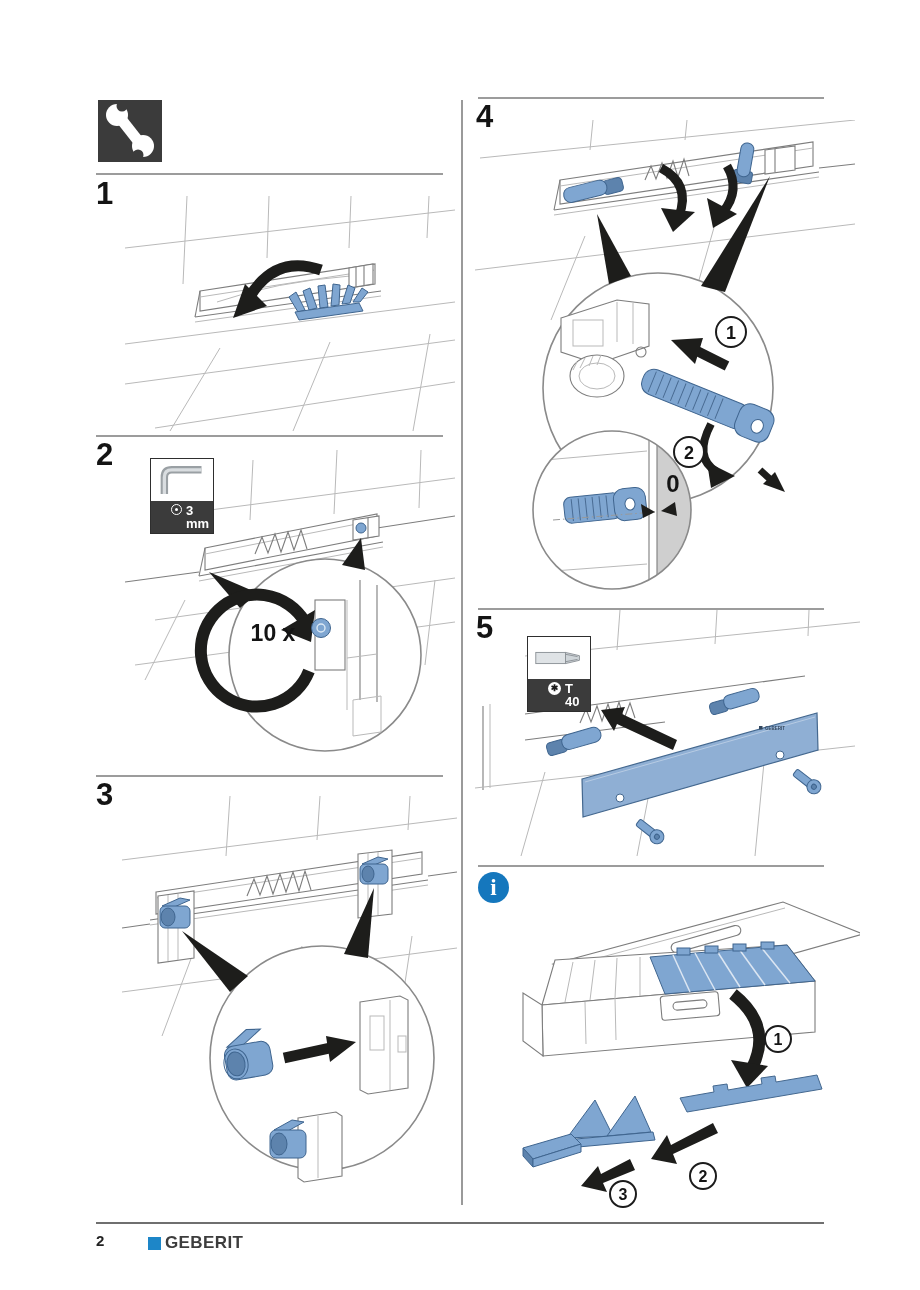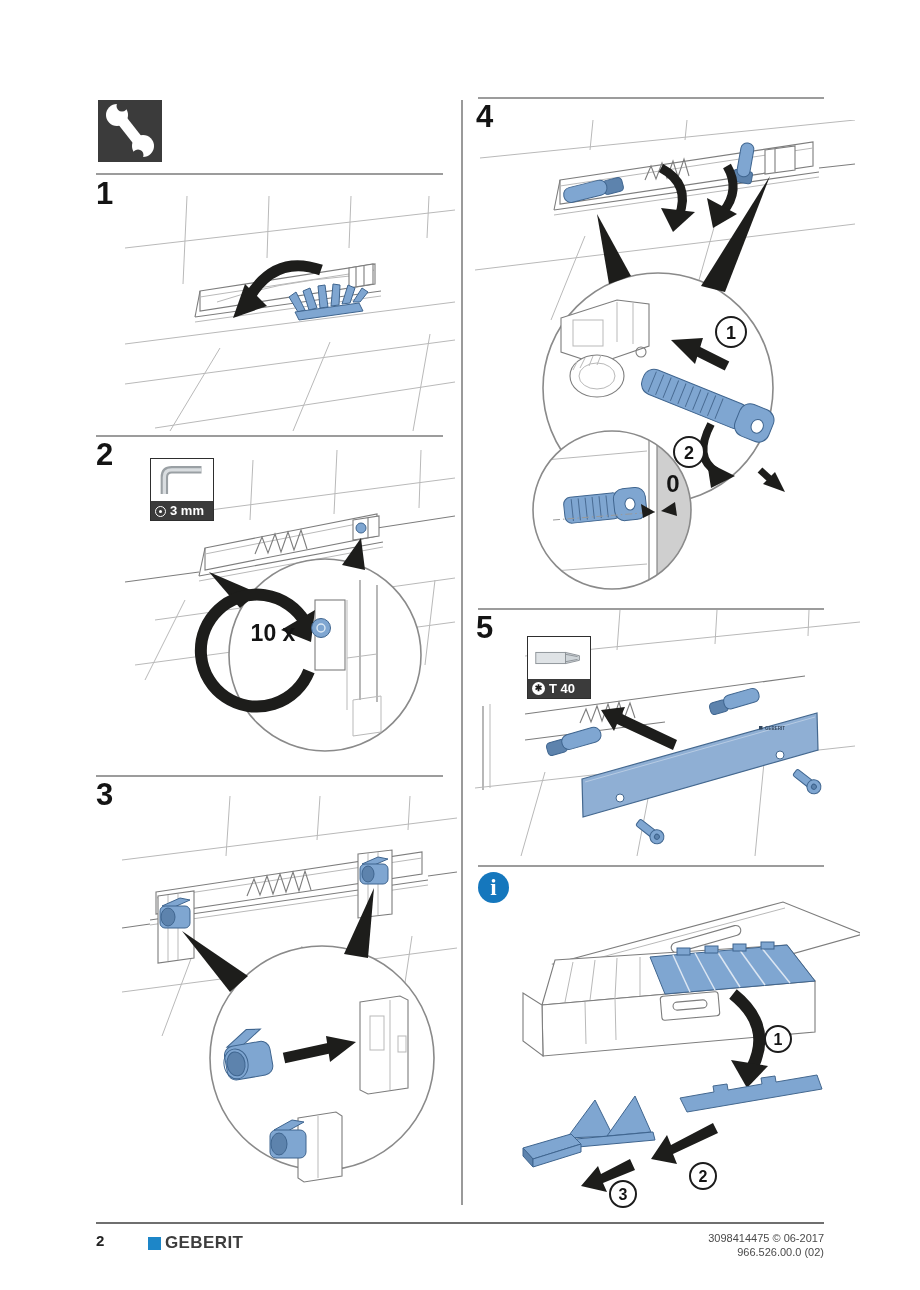--- a/index.html
+++ b/index.html
@@ -7,21 +7,21 @@
         font-family:"Liberation Sans",sans-serif;overflow:hidden}
   .rule{position:absolute;height:2px;background:#9c9c9c}
   .rule.footer{height:1.5px;background:#6f6f6f}
   .divider{position:absolute;width:1.5px;background:#9a9a9a}
   .step-num{position:absolute;font-size:31px;font-weight:bold;color:#141414;line-height:1}
   .scene{position:absolute}
   .tools-icon{position:absolute}
   .tool-badge{position:absolute;width:62px;border:1.6px solid #2e2e2e;background:#fff;z-index:5}
   .tool-pic{height:42px;display:flex;align-items:center;justify-content:center}
   .tool-label{background:#3b3b3b;color:#fff;font-size:13px;font-weight:bold;display:flex;
-              align-items:flex-end;gap:4px;padding:3px 4px;line-height:1}
+              align-items:flex-start;gap:4px;padding:3px 20px;line-height:1}
   .socket-ring{width:11px;height:11px;border:1.8px solid #fff;border-radius:50%;
                display:inline-grid;place-items:center;box-sizing:border-box;flex:0 0 auto}
   .socket-ring::after{content:"";width:3.5px;height:3.5px;background:#fff;border-radius:50%}
   .torx-badge{width:13px;height:13px;background:#fff;color:#1c1c1c;border-radius:50%;
               display:inline-grid;place-items:center;font-size:9px;font-weight:bold;flex:0 0 auto}
   .info-icon{position:absolute;width:31px;height:31px;border-radius:50%;background:#1577bd;
              color:#fff;display:grid;place-items:center;font-family:"Liberation Serif",serif;
              font-weight:bold;font-size:23px;line-height:1}
   .footer-page{position:absolute;font-size:15px;font-weight:bold;color:#222}
   .logo{position:absolute;display:flex;align-items:center;gap:4px}
@@ -499,18 +499,14 @@
       <text class="t" x="158" y="314" font-size="16" text-anchor="middle">3</text>
     </g>
   </svg>
 
   <div class="rule footer" style="left:96px;top:1222px;width:728px"></div>
   <div class="footer-page" style="left:96px;top:1232px">2</div>
   <div class="logo" style="left:148px;top:1233px">
     <span class="logo-square"></span>
     <span class="logo-text">GEBERIT</span>
   </div>
-  <div class="footer-refs" style="left:624px;top:1231px;width:200px">
-    <div>3098414475 © 06-2017</div>
-    <div>966.526.00.0 (02)</div>
-  </div>
 
 </div>
 
 </body></html>

